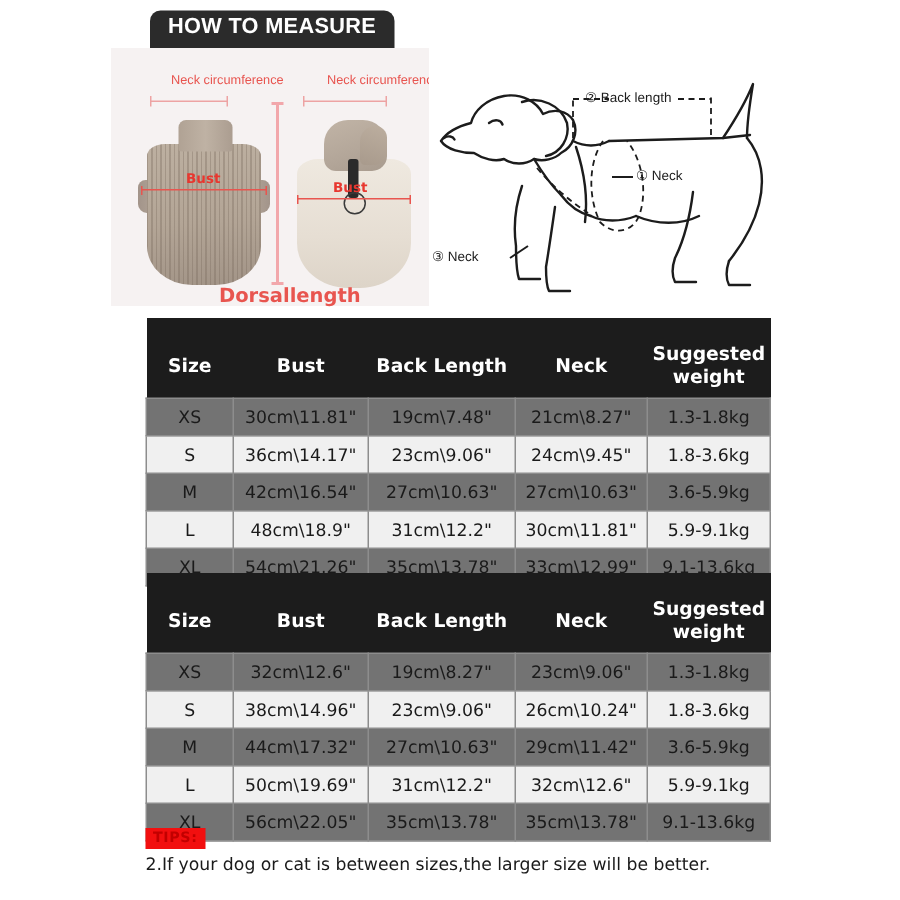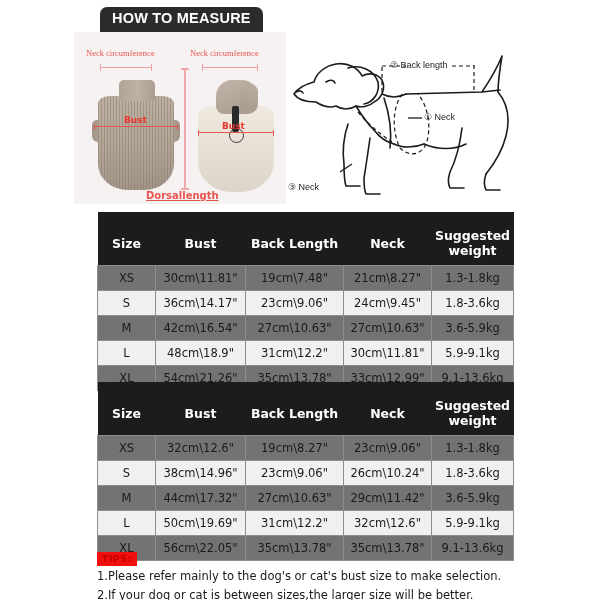--- a/index.html
+++ b/index.html
@@ -48,21 +48,22 @@
     left: 286px; top: 32px;
     width: 314px; height: 172px;
     background: #ffffff;
   }
 
   .nc-label {
     position: absolute;
     color: #e8544f;
     font-size: 8.5px;
     white-space: nowrap;
-    font-family: Liberation Serif, serif;
+    font-family: Liberation Sans, sans-serif;
+    margin-left: 28px;
   }
   .nc-line {
     position: absolute;
     height: 1px;
     background: #eda3a3;
   }
   .nc-line::before, .nc-line::after {
     content: "";
     position: absolute;
     top: -3px;
@@ -108,25 +109,24 @@
     left: -3.5px;
     width: 8.6px; height: 1.6px;
     background: #f2a7ab;
   }
   .dorsal-vline::before { top: 0; }
   .dorsal-vline::after  { bottom: 0; }
 
   .dorsal-label {
     position: absolute;
     color: #e8554f;
-    font-size: 10px;
+    font-size: 13px;
     font-weight: bold;
     white-space: nowrap;
     font-family: "DejaVu Sans", sans-serif;
-    text-decoration: underline;
   }
 
   
   .garment1 { position: absolute; left: 18px; top: 48px; width: 88px; height: 112px; }
   .g1-collar {
     position: absolute; left: 27px; top: 0; width: 36px; height: 21px;
     background: linear-gradient(90deg, #b0a294 0, #bfb2a4 50%, #ab9d90 100%);
     border-radius: 5px 5px 2px 2px;
   }
   .g1-body {
@@ -333,21 +333,21 @@
     </g>
 
     <g fill="none" stroke="#1c1c1c" stroke-width="1.3">
       <path d="M122 86 L136 86"></path>
       <path d="M54 140 L66 132"></path>
     </g>
   </svg>
 
   <div class="dog-txt" style="left:104px; top:28px;text-align:center;">② Back length</div>
   <div class="dog-txt" style="left:138px; top:80px;">① Neck</div>
-  <div class="dog-txt" style="left:2px; top:134px;margin-top:16px;">③ Neck</div>
+  <div class="dog-txt" style="left:2px; top:134px;">③ Neck</div>
 </div>
 
 <table class="sizes t1">
   <colgroup>
     <col class="c-size">
       <col class="c-bust">
       <col class="c-back">
       <col class="c-neck">
       <col class="c-wt">
   </colgroup>
@@ -450,15 +450,14 @@
       <td>56cm\22.05"</td>
       <td>35cm\13.78"</td>
       <td>35cm\13.78"</td>
       <td>9.1-13.6kg</td>
     </tr>
   </tbody>
 </table>
 
 <div class="tips-wrap">
   <span class="tips-badge">TIPS:</span>
-  <div class="tips-line">1.Please refer mainly to the dog's or cat's  bust size to make selection.</div>
   <div class="tips-line">2.If your dog or cat is between sizes,the larger size will be better.</div>
 </div>
 
 </body></html>

